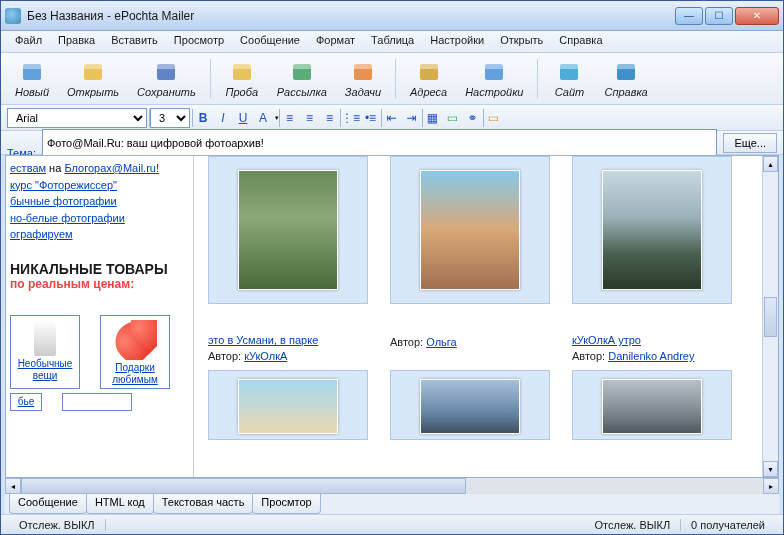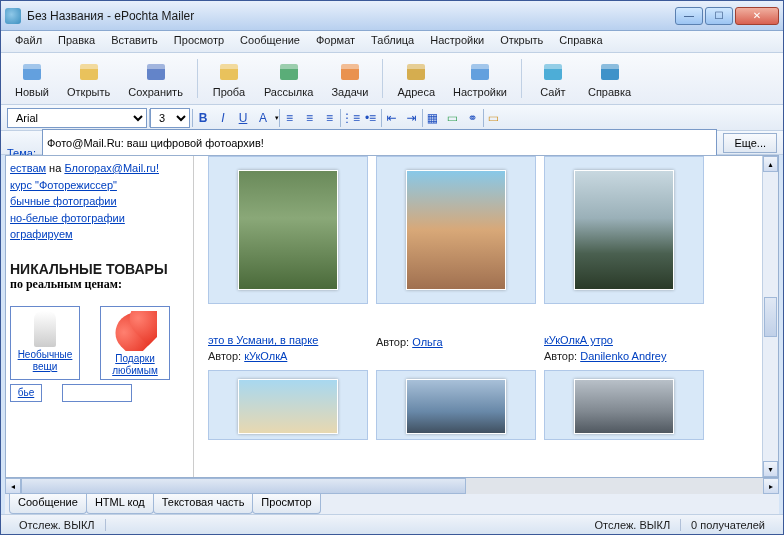--- a/index.html
+++ b/index.html
@@ -10,49 +10,49 @@
   .titlebar-icon { width: 16px; height: 16px; margin-right: 6px; background: radial-gradient(circle at 40% 40%, #8fc8e8, #3b8fc0); border-radius: 3px; }
   .titlebar-text { font-size: 12px; color: #1a1a1a; flex: 1; }
   .win-btns { display: flex; gap: 2px; }
   .win-btn { width: 28px; height: 18px; border-radius: 3px; background: linear-gradient(#d0e8ff,#9cc4f2); border: 1px solid #5a80b0; display: flex; align-items: center; justify-content: center; font-size: 10px; color: #2a4a7a; cursor: pointer; }
   .win-btn.close { width: 44px; background: linear-gradient(#f0b0a0,#d86050); border-color: #a04030; color: #fff; }
   
   .menubar { height: 22px; background: linear-gradient(#f4f8fd,#e4ecf6); display: flex; padding: 0 6px; border-bottom: 1px solid #c0d0e4; }
   .menu-item { padding: 3px 8px; font-size: 11px; color: #1a1a1a; cursor: pointer; }
   
   .toolbar { height: 52px; background: linear-gradient(#f8fafd,#e8eef7); display: flex; padding: 2px 6px; border-bottom: 1px solid #c0d0e4; gap: 2px; }
-  .tool-btn { display: flex; flex-direction: column; align-items: center; justify-content: center; padding: 2px 8px; font-size: 11px; color: #1a1a1a; cursor: pointer; border-radius: 3px; min-width: 50px; }
+  .tool-btn { display: flex; flex-direction: column; align-items: center; justify-content: center; padding: 2px 8px; font-size: 11px; color: #1a1a1a; cursor: pointer; border-radius: 3px; min-width: 50px; font-style: italic; }
   .tool-icon { width: 24px; height: 24px; margin-bottom: 2px; }
   .tool-sep { width: 1px; background: #c0d0e4; margin: 4px 4px; }
   
   .formatbar { height: 26px; background: linear-gradient(#f4f8fd,#e4ecf6); display: flex; align-items: center; padding: 0 6px; border-bottom: 1px solid #c0d0e4; }
   .combo { height: 20px; font-size: 11px; background: #fff; border: 1px solid #7a9ac8; padding: 0 4px; }
   .fmt-btn { width: 20px; height: 20px; display: inline-flex; align-items: center; justify-content: center; font-size: 12px; cursor: pointer; border-radius: 2px; }
   .fmt-sep { width: 1px; height: 18px; background: #a0b8d8; }
   
   .themebar { height: 24px; background: linear-gradient(#f4f8fd,#e4ecf6); display: flex; align-items: center; padding: 0 6px; gap: 6px; border-bottom: 1px solid #c0d0e4; }
   .theme-label { font-size: 11px; color: #0040c0; text-decoration: underline; cursor: pointer; margin-top: 20px; }
   .theme-input { flex: 1; height: 28px; font-size: 11px; border: 1px solid #7a9ac8; padding: 0 4px; background: #fff; }
   .more-btn { height: 20px; padding: 0 10px; font-size: 11px; background: linear-gradient(#f8fafd,#e0e8f2); border: 1px solid #98b0d0; cursor: pointer; }
   
   .content { flex: 1; display: flex; overflow: hidden; background: #fff; border: 1px solid #98b0d0; margin: 0 4px; }
   .left-pane { width: 188px; overflow: hidden; border-right: 1px solid #ccc; padding: 4px; font-size: 11px; background:#fff; }
   .left-pane a { color: #0040c0; text-decoration: underline; cursor: pointer; }
   .left-links { line-height: 1.5; }
   .promo-title { font-size: 14px; font-weight: bold; color: #1a1a1a; margin-top: 18px; }
-  .promo-sub { font-size: 12px; font-weight: bold; color: #000000; margin-bottom: 14px; font-family: Liberation Serif, serif; }
+  .promo-sub { font-size: 12px; font-weight: bold; color: #ef4444; margin-bottom: 24px; }
   .promo-grid { display: flex; gap: 20px; flex-wrap: wrap; }
   .promo-cell { width: 70px; text-align: center; font-size: 11px; border: 1px solid #6688cc; padding: 2px; }
   .promo-cell a { display: block; font-size: 10px; line-height: 1.2; }
   .promo-lamp { background: linear-gradient(#fff,#ccc); border-radius: 8px 8px 2px 2px; width: 22px; height: 36px; margin: 2px auto; }
   .promo-heart { width: 40px; height: 38px; margin: 2px auto; background: radial-gradient(circle at 30% 30%, #ff8070, #e02010); border-radius: 50% 50% 0 0; transform: rotate(-45deg); position: relative; }
   .promo-heart::after { content: ''; position: absolute; width: 40px; height: 38px; background: radial-gradient(circle at 30% 30%, #ff8070, #e02010); border-radius: 50% 50% 0 0; left: 20px; top: 0; }
   
   .gallery { flex: 1; overflow: auto; background: #fff; position: relative; }
-  .cards { display: flex; gap: 8px; padding: 0 14px; position: relative; }
+  .cards { display: flex; gap: 22px; padding: 0 14px; position: relative; }
   .card { width: 160px; }
   .card-frame { background: #d8e8f8; border: 1px solid #b0c8e8; padding: 8px; height: 148px; display: flex; align-items: center; justify-content: center; }
   .card-img { width: 100px; height: 120px; border: 1px solid #fff; box-shadow: 0 0 3px rgba(0,0,0,.3); }
   .card-sep { height: 28px; background: #fff; }
   .card-title { font-size: 11px; margin-top: 2px; }
   .card-title a { color: #0040c0; text-decoration: underline; }
   .card-author { font-size: 11px; color: #222; margin-top: 4px; }
   .card-author a { color: #0040c0; text-decoration: underline; }
   .img-park { background: linear-gradient(#6a8a5a 0%, #8aa878 40%, #4a6a3a 100%); }
   .img-people { background: linear-gradient(#88c8e8 0%, #d8a878 50%, #a07050 100%); }

